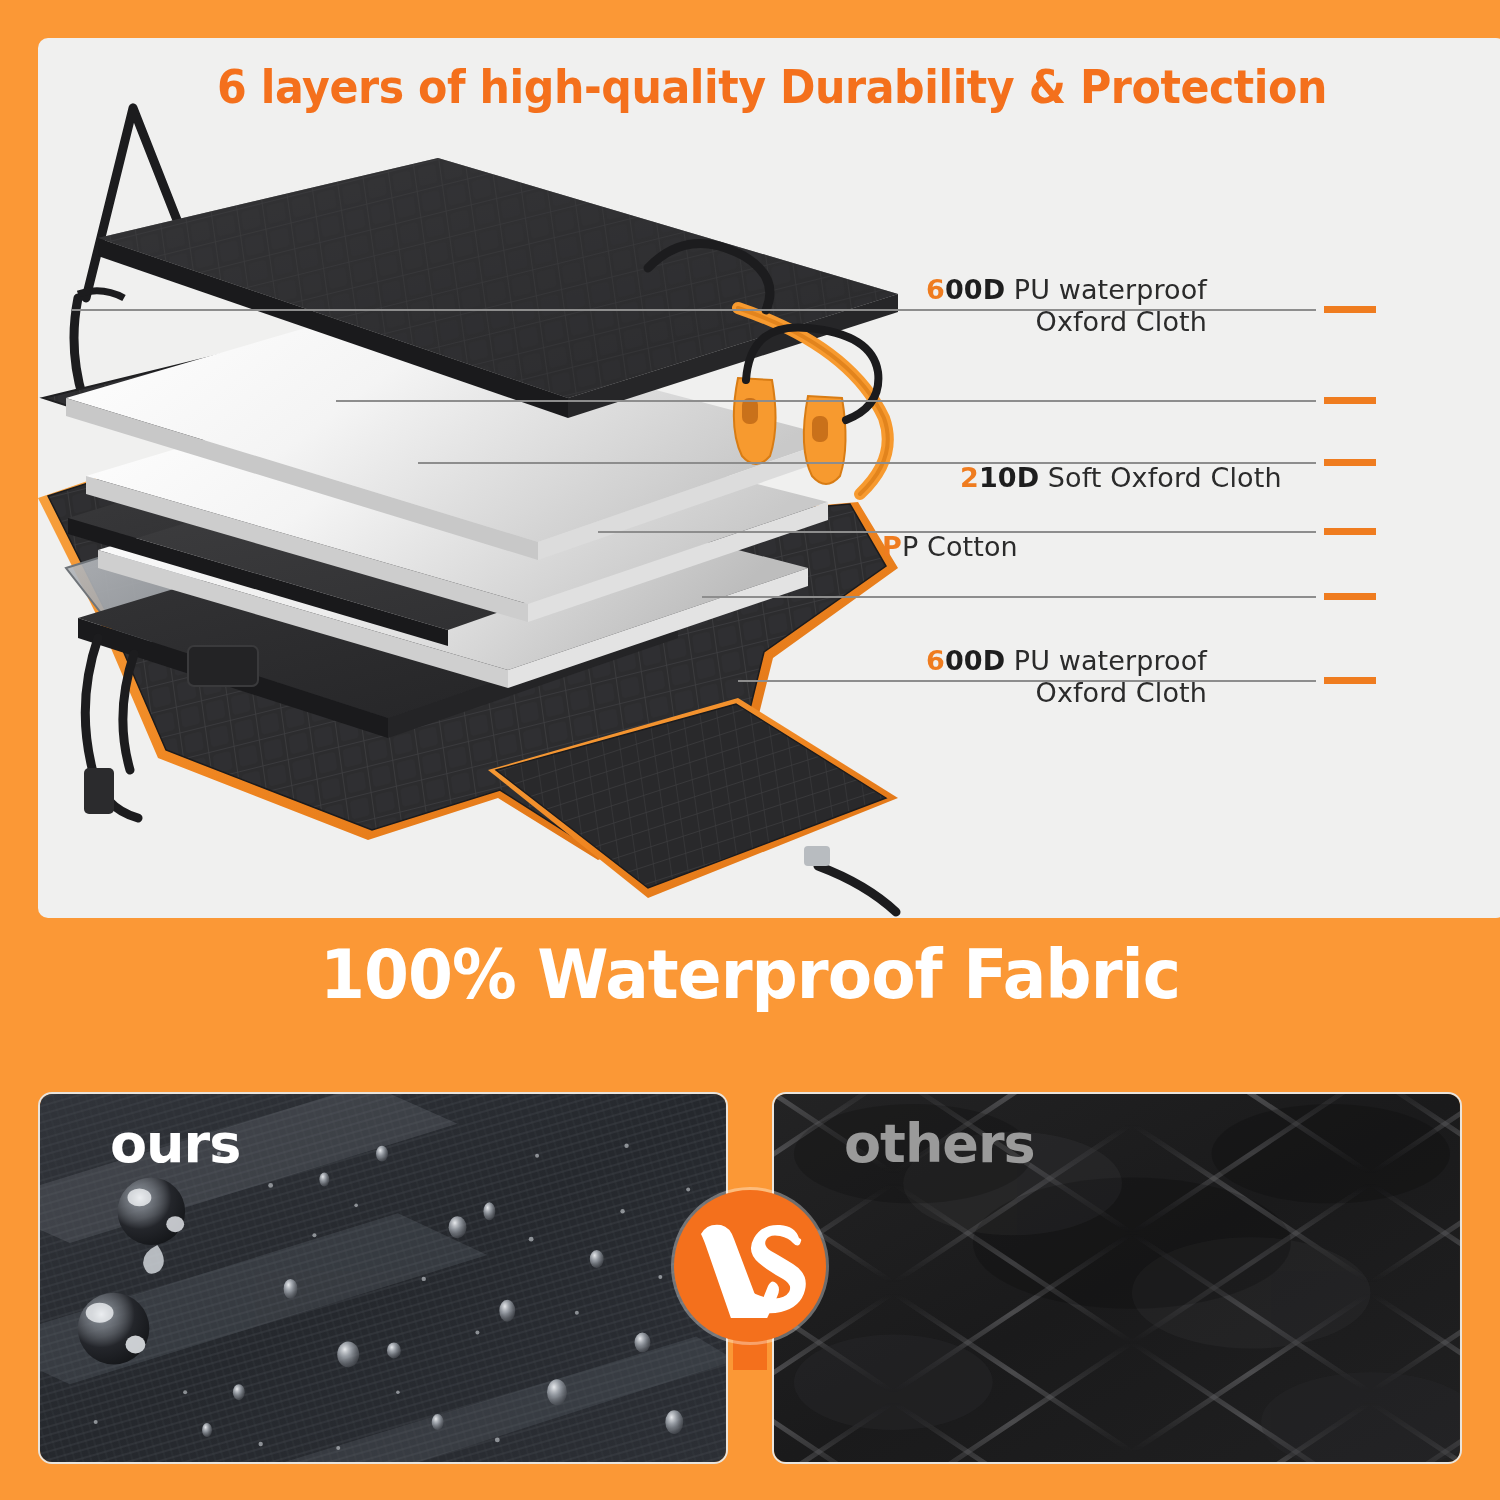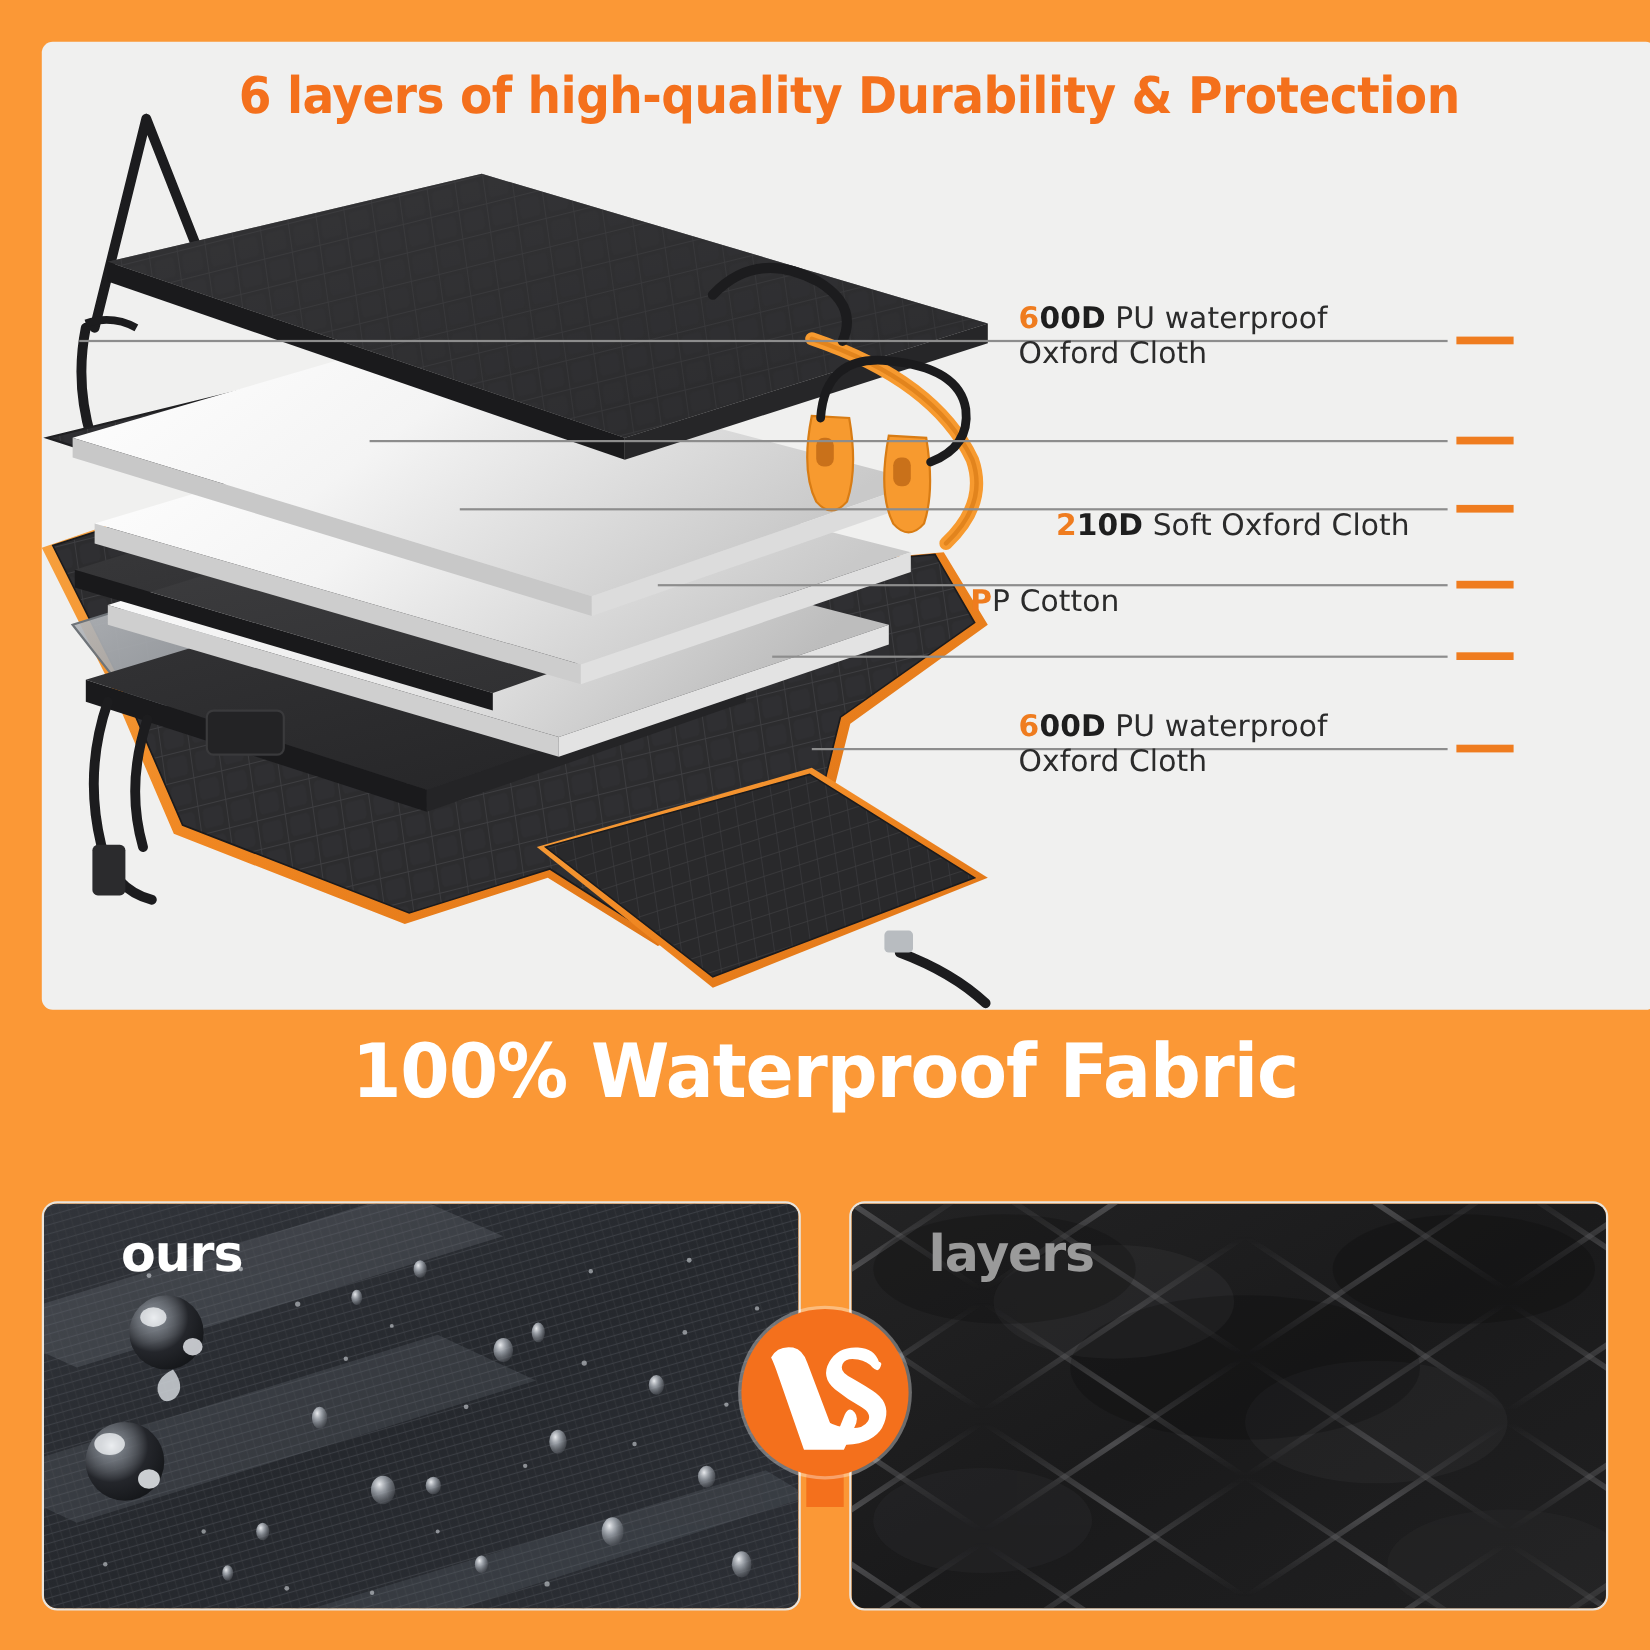--- a/index.html
+++ b/index.html
@@ -50,20 +50,21 @@
     background:#ef7c1f;
   }
   .label{
     position:absolute;
     font-family:"DejaVu Sans", sans-serif;
     font-size:27px;
     color:#2b2b2b;
     line-height:1.18;
     white-space:pre-line;
     letter-spacing:0.1px;
+    text-align:right;
   }
   .label .first{ color:#ef7c1f; font-weight:bold; }
   .label .den{ font-weight:bold; color:#1e1e1e; }
 
   
   #mid-banner{
     position:absolute; left:0; top:935px;
     width:100%; text-align:center;
     font-family:"DejaVu Sans", sans-serif;
     font-size:68px; font-weight:bold;
@@ -81,21 +82,21 @@
     overflow:hidden;
     border:2px solid #e9e4dd;
   }
   #panel-ours{ left:38px;  width:690px; }
   #panel-others{ left:772px; width:690px; }
 
   .panel-label{
     position:absolute;
     top:18px; left:70px;
     font-family:"DejaVu Sans", sans-serif;
-    font-size:46px;
+    font-size:54px;
     font-weight:bold;
     letter-spacing:-1px;
     z-index:6;
   }
   #label-ours{ color:#ffffff; }
   #label-others{ color:#9a9a9a; }
 
   
   .tex{ position:absolute; inset:0; }
 
@@ -391,21 +392,21 @@
       <ellipse cx="480" cy="200" rx="120" ry="56" fill="#343436"></ellipse>
       <ellipse cx="120" cy="290" rx="100" ry="48" fill="#303032"></ellipse>
       <ellipse cx="600" cy="330" rx="110" ry="50" fill="#2d2d2f"></ellipse>
     </g>
     <g opacity="0.18" fill="#000">
       <ellipse cx="360" cy="150" rx="160" ry="66"></ellipse>
       <ellipse cx="140" cy="60" rx="120" ry="50"></ellipse>
       <ellipse cx="560" cy="60" rx="120" ry="50"></ellipse>
     </g>
   </svg>
-  <div class="panel-label" id="label-others">layers</div>
+  <div class="panel-label" id="label-others">others</div>
 </div>
 
 <div id="vs-stem"></div>
 <div id="vs-badge">
   <div id="vs-text">
     <svg width="118" height="104" viewBox="0 0 118 104" aria-hidden="true">
 
       <path d="M10 20 q6 -11 20 -9 q9 2 13 14 l23 61 q2 5 5 1 l6 -15 q4 -8 9 -2 q4 5 0 13
                l-15 32 q-6 12 -15 11 q-9 -1 -13 -13 L17 38 q-4 -12 -7 -18 Z" fill="#ffffff"></path>
 

